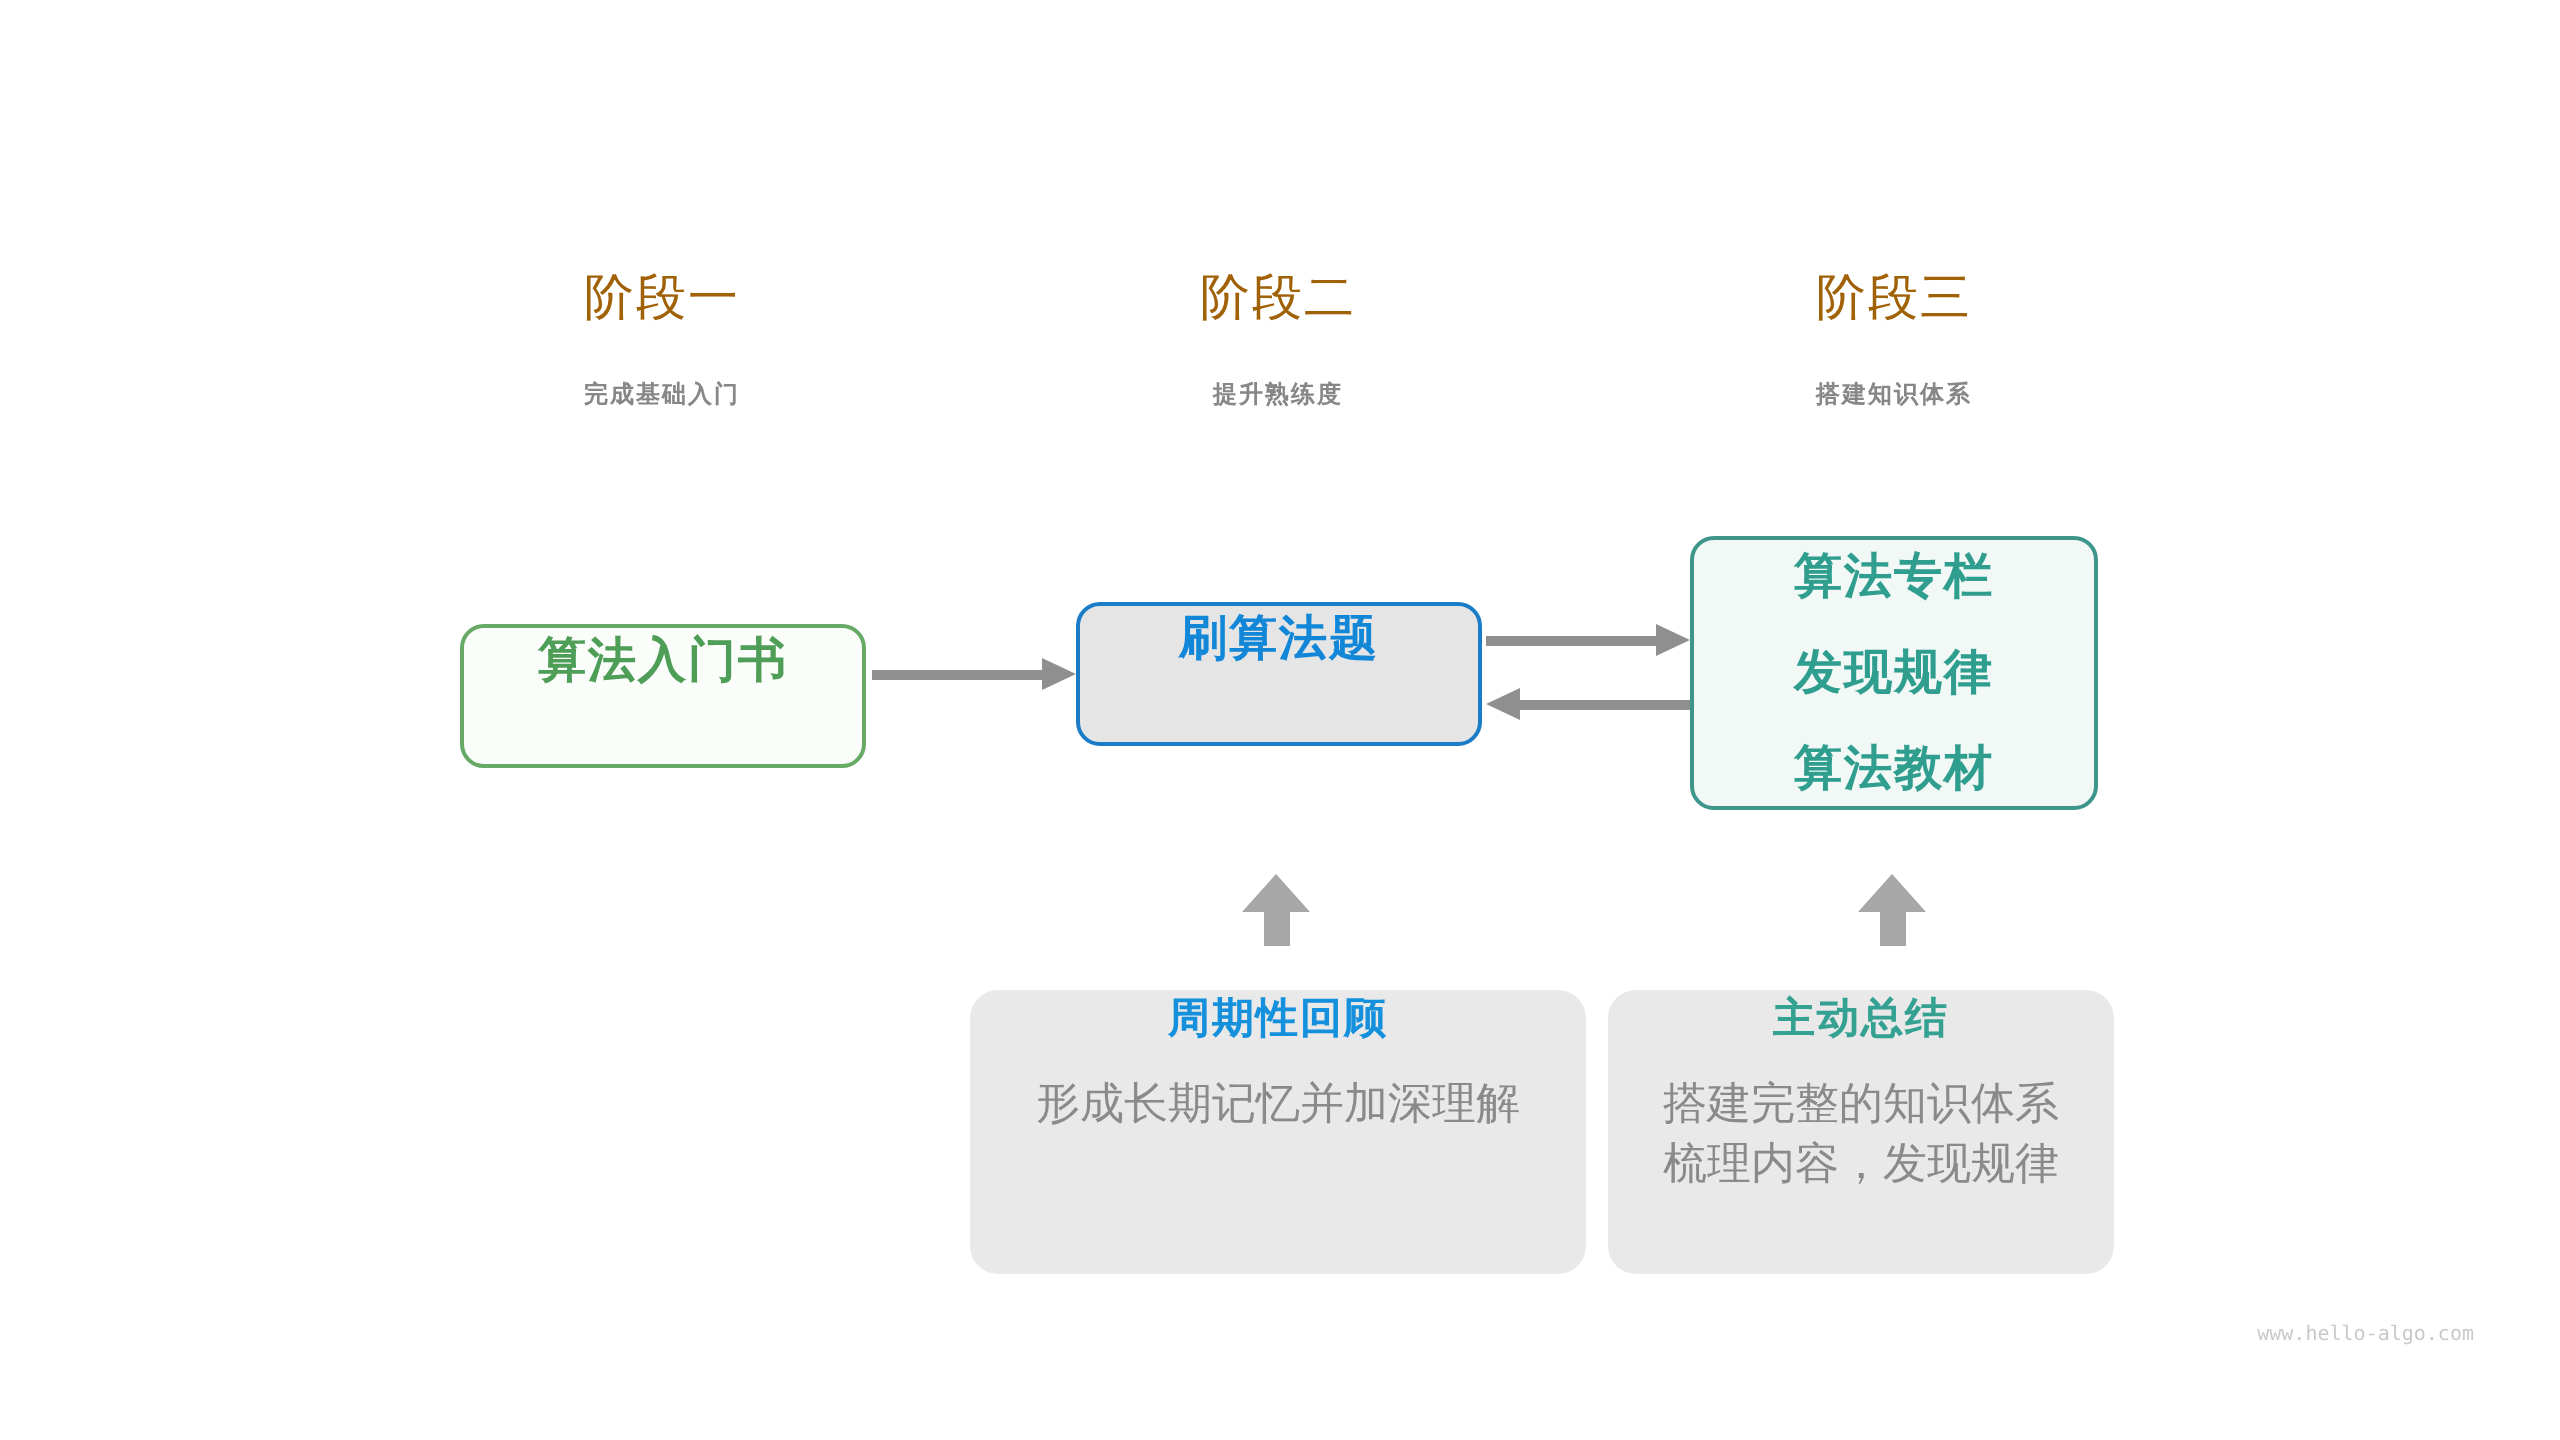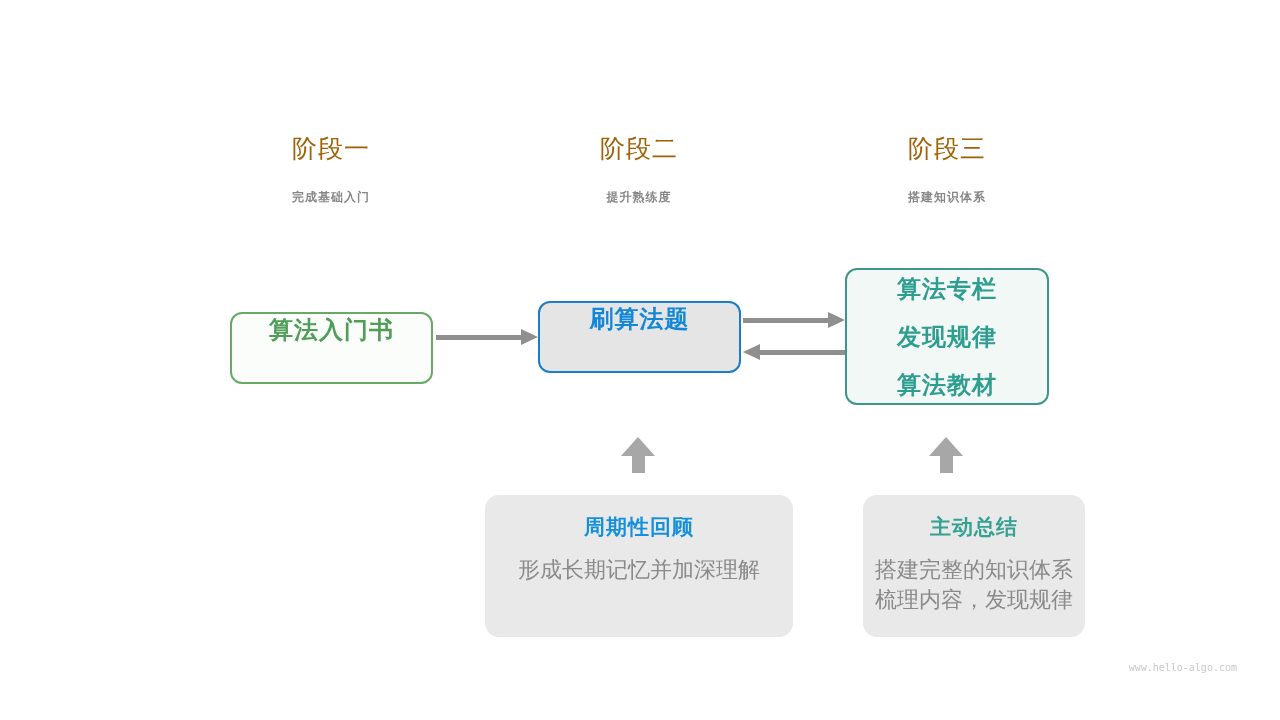--- a/index.html
+++ b/index.html
@@ -68,24 +68,24 @@
     border-bottom: 19px solid #A7A7A7;
   }
   .arrow-up .stem { width: 13px; height: 17px; margin: 0 auto; background: #A7A7A7; }
   .arrow-up-1 { left: 621px; top: 437px; }
   .arrow-up-2 { left: 929px; top: 437px; }
 
   
   .note {
     position: absolute; top: 495px; height: 142px;
     background: #E9E9E9; border-radius: 14px;
-    text-align: center; padding-top: 18px;
+    text-align: center; 
   }
   .note-left { left: 485px; width: 308px; }
-  .note-right { left: 863px; width: 222px; }
+  .note-right { left: 804px; width: 253px; }
   .note-title { font-size: 21px; font-weight: bold; letter-spacing: 1px; }
   .note-title-blue { color: #1590DC; }
   .note-title-teal { color: #35A192; }
   .note-body { margin-top: 14px; font-size: 22px; line-height: 30px; color: #8A8A8A; }
 
   
   .watermark {
     position: absolute; right: 43px; top: 662px;
     font-family: "DejaVu Sans Mono", "Liberation Mono", monospace;
     font-size: 10px; color: #C9C9C9; margin-left: 46px;

